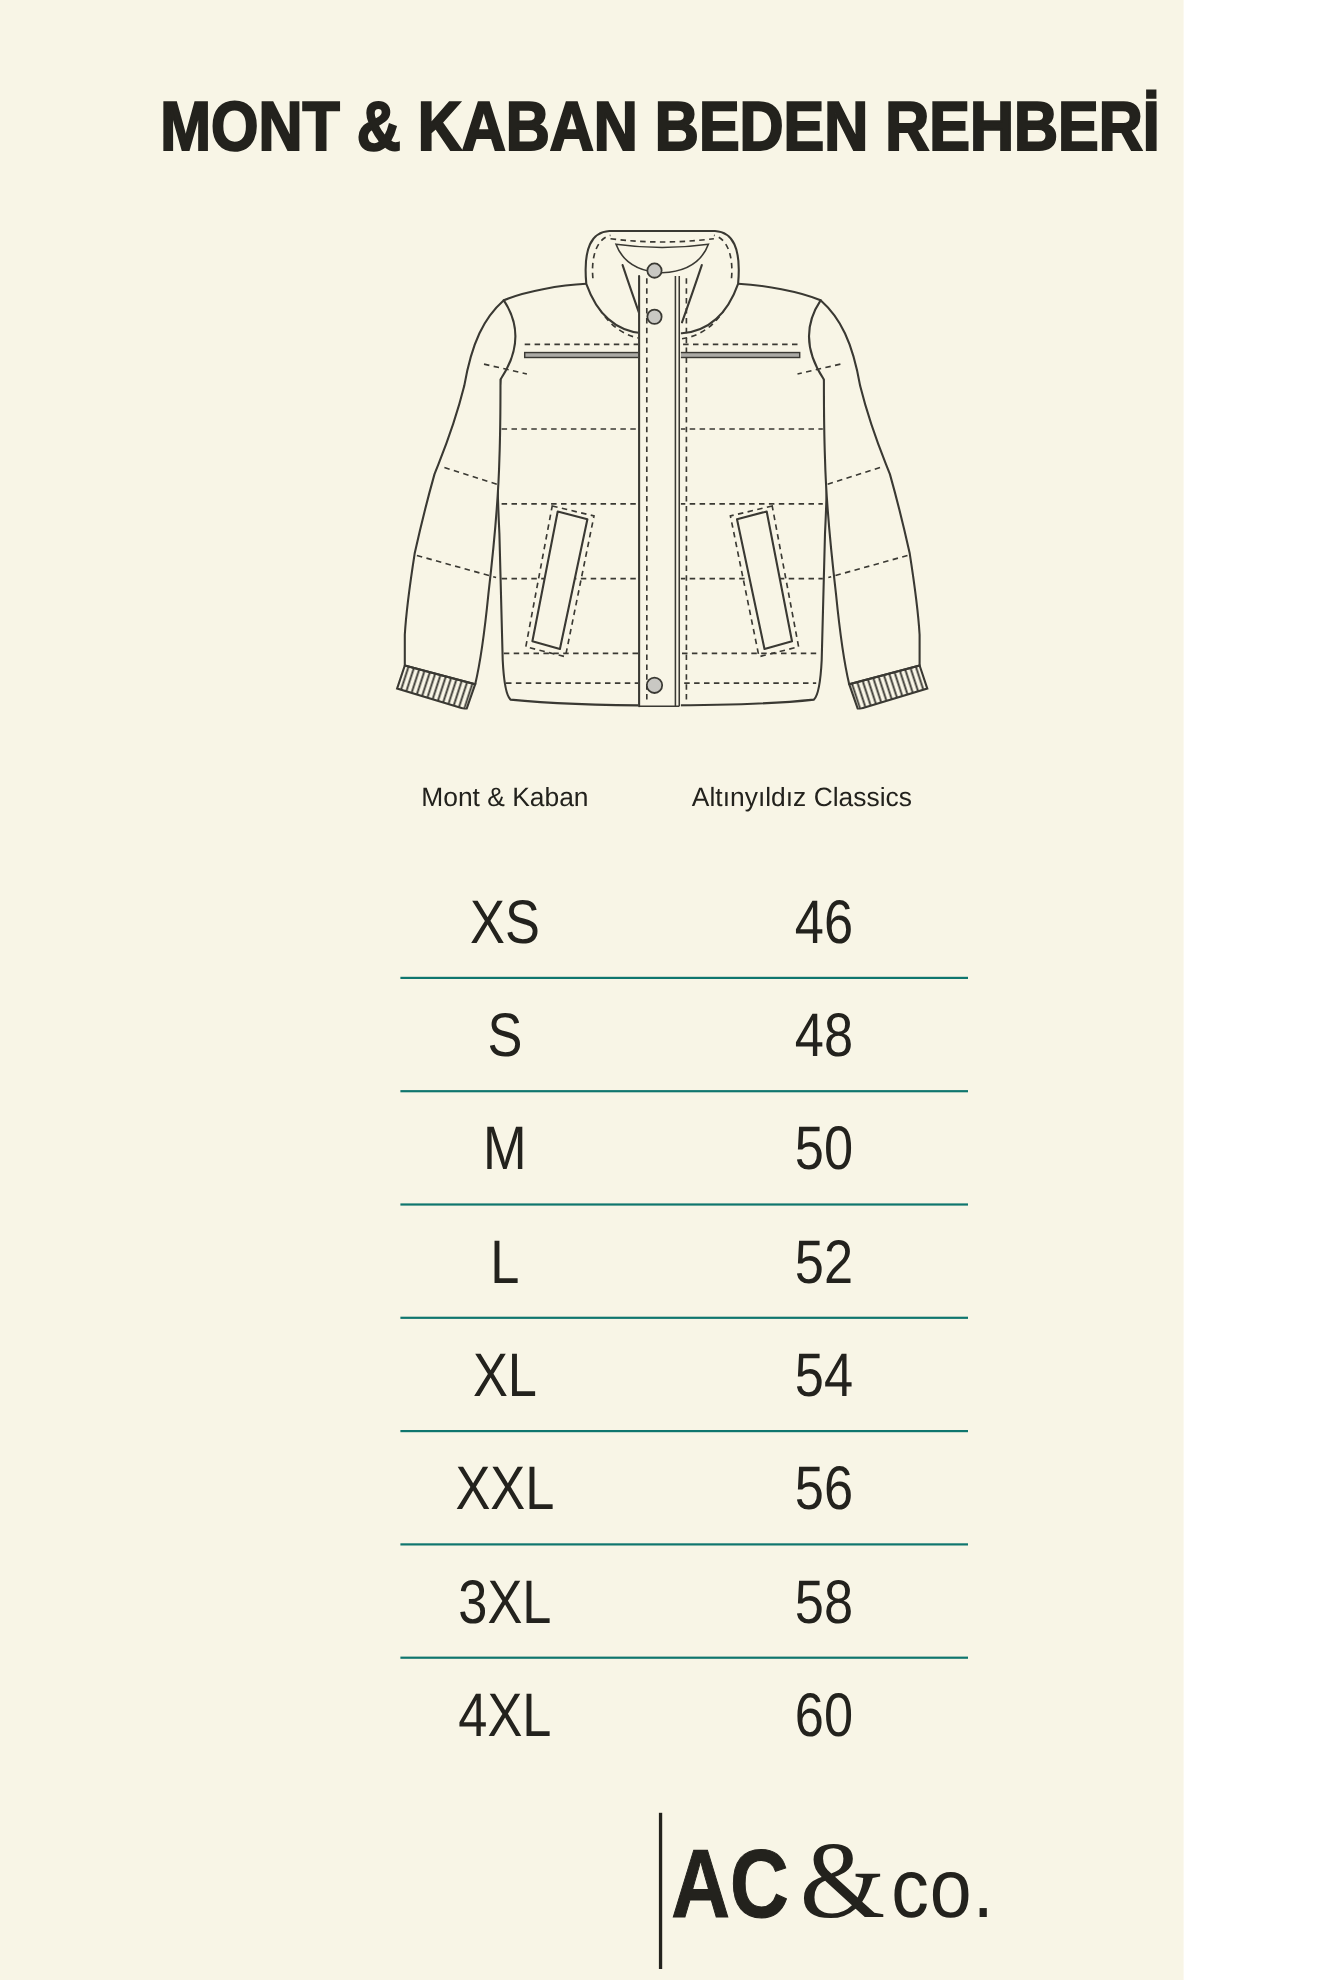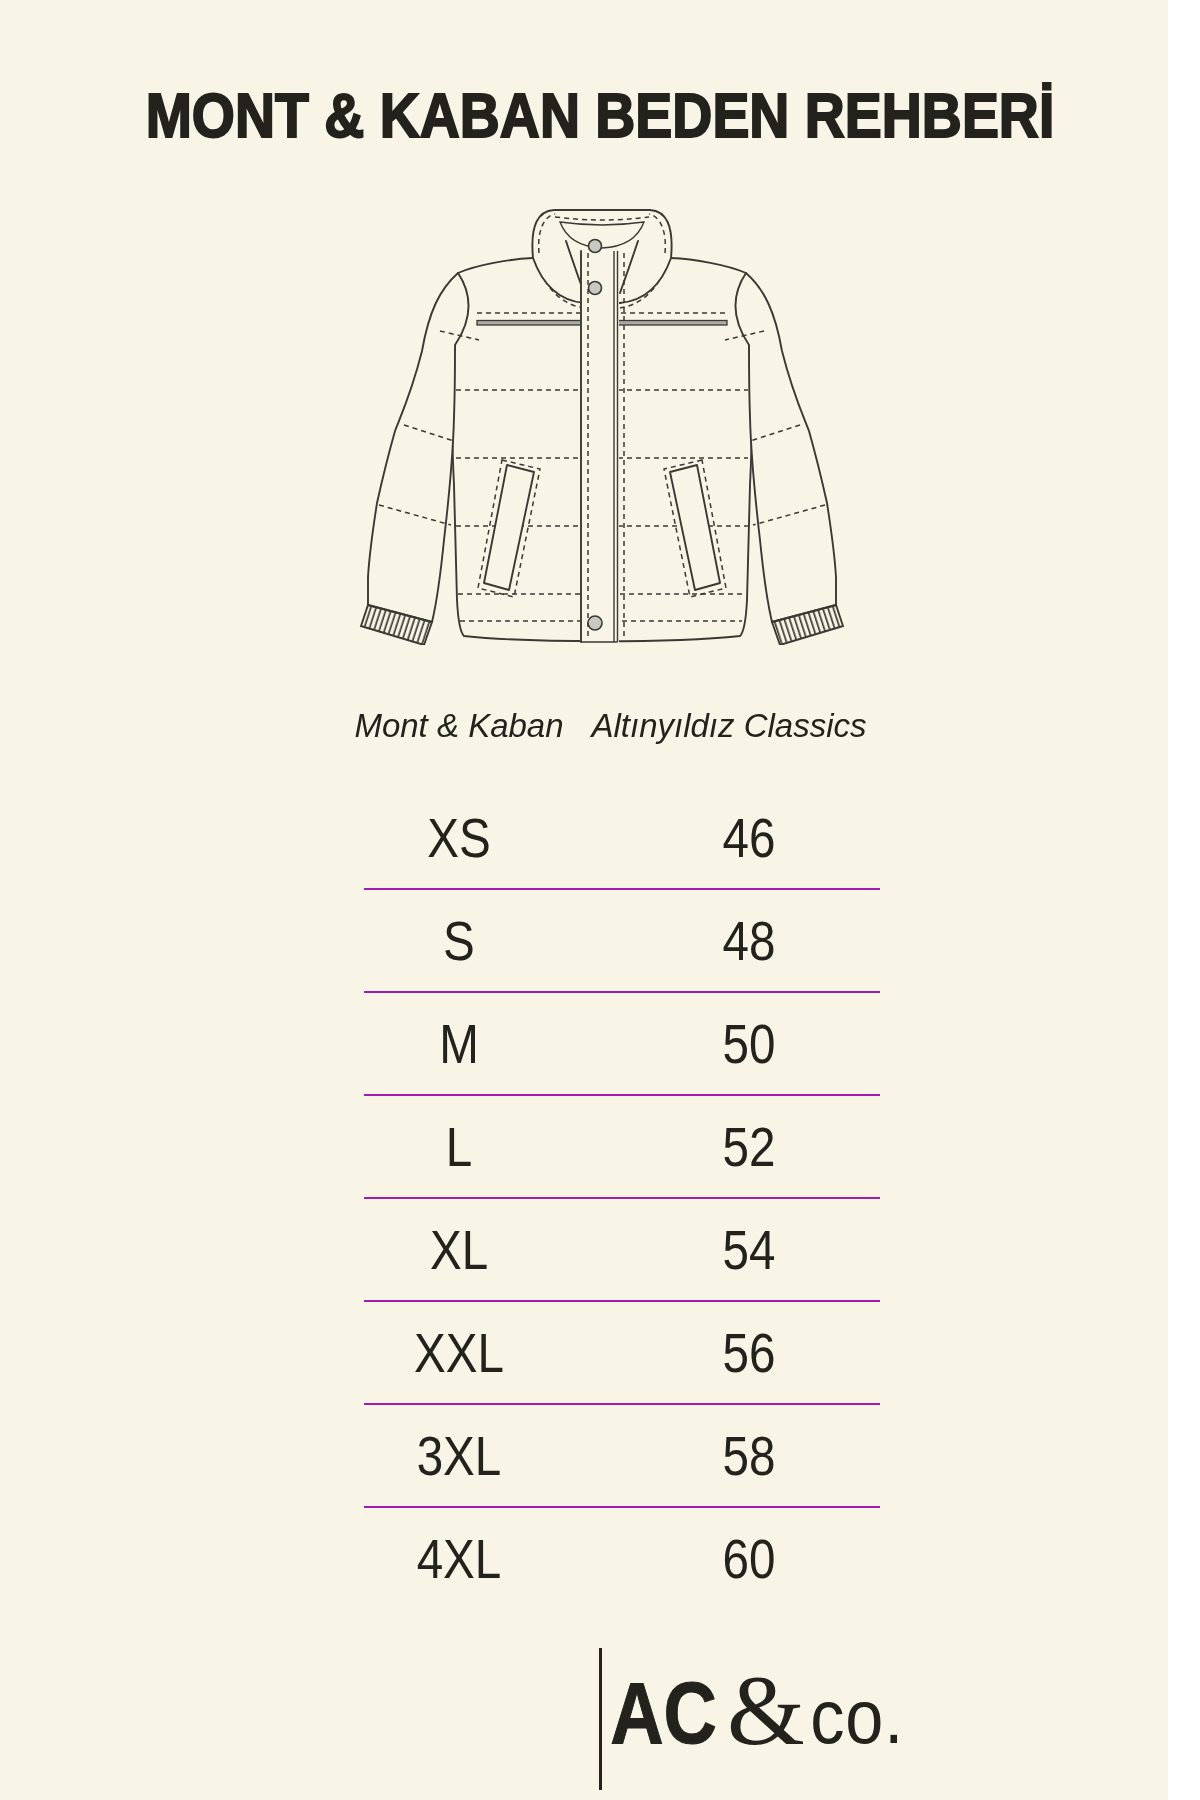--- a/index.html
+++ b/index.html
@@ -1,41 +1,41 @@
 <!DOCTYPE html>
 <html><head>
 <meta charset="utf-8">
 <style>
   html,body{margin:0;padding:0;}
   #canvas{
     position:relative;
-    width:1168px;height:1800px;
+    width:1076px;height:1800px;
     background:#F8F5E6;
     font-family:"Liberation Sans",sans-serif;
     color:#23221D;
     overflow:hidden;
   }
   
   .title{
     position:absolute;top:84px;left:0;width:1200px;
     text-align:center;
     font-weight:700;font-size:63px;line-height:63px;
     letter-spacing:0px;
     transform:scaleX(.88);
     -webkit-text-stroke:2px #23221D;
   }
   
   .jacket{position:absolute;left:348px;top:205px;width:504px;height:440px;}
   
-  .hdr{position:absolute;text-align:center;font-size:33px;line-height:44px;font-weight:400;font-style:italic;}
+  .hdr{position:absolute;text-align:center;font-size:24px;line-height:44px;font-weight:400;}
   .hdr-col1{top:704px;left:309px;width:300px;}
   .hdr-col2{top:704px;left:554px;width:350px;}
   
   .rows{position:absolute;top:787px;left:364px;width:516px;}
-  .srow{position:relative;height:101px;border-bottom:2px solid #a21caf;}
+  .srow{position:relative;height:101px;border-bottom:2px solid #0f766e;}
   .srow:last-child{border-bottom:none;}
   .cell{position:absolute;top:0;height:101px;line-height:101px;text-align:center;
         font-size:56px;font-weight:400;transform:scaleX(.85);}
   .cell-size{left:0;width:190px;}
   .cell-val{left:290px;width:190px;}
   
   .brand{position:absolute;top:1660px;left:224px;width:400px;text-align:center;}
   .brand-name{
     font-family:"Liberation Serif",serif;font-weight:700;
     font-size:70px;line-height:56px;transform:scaleX(.52);

